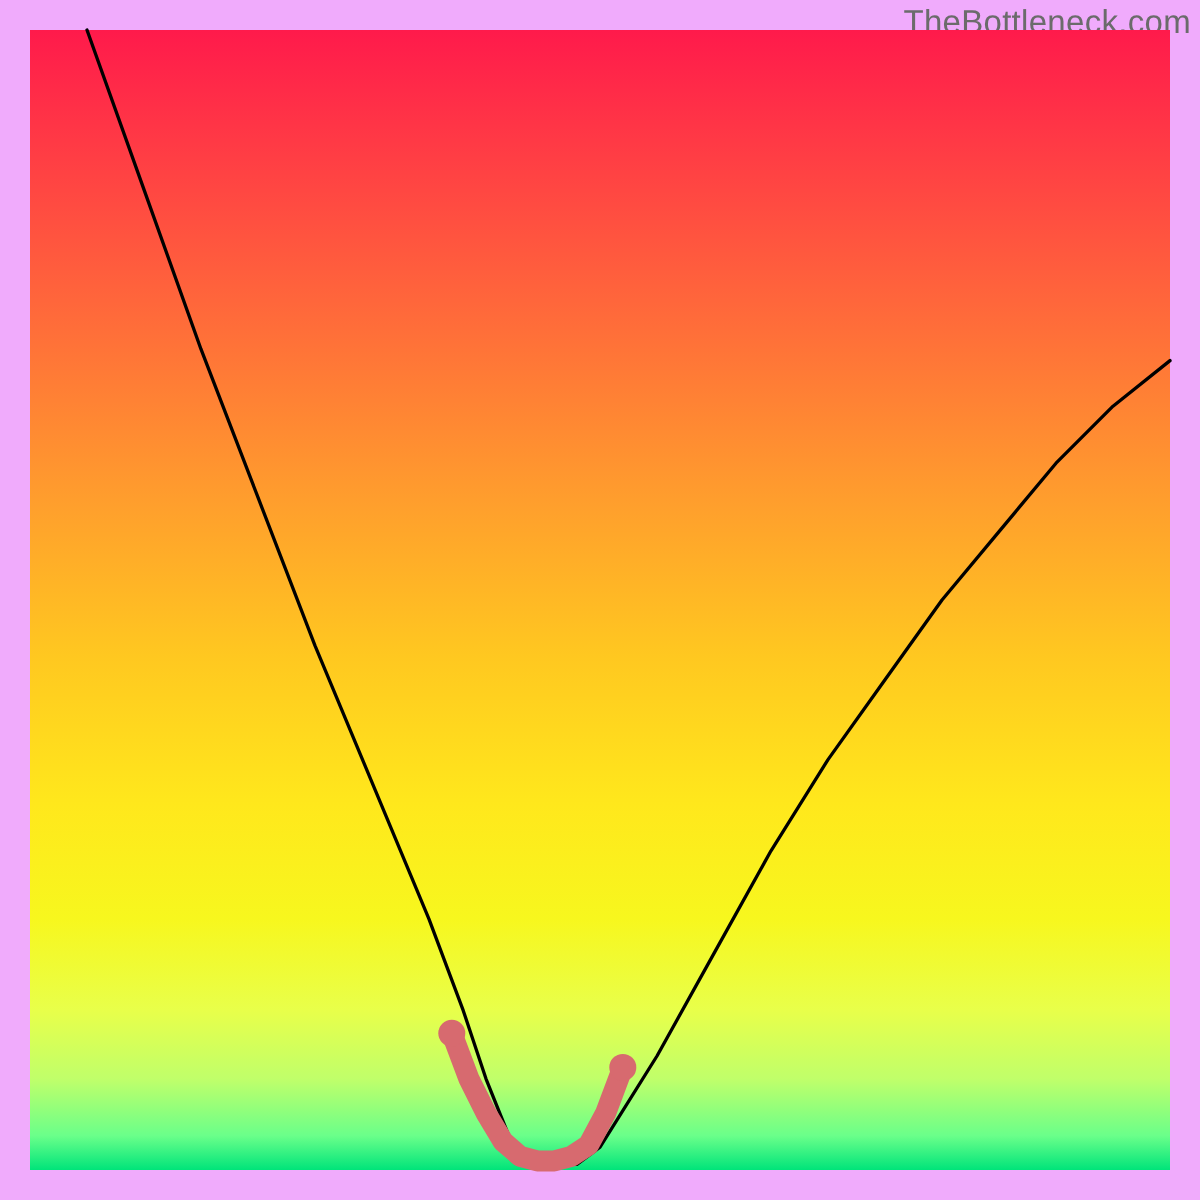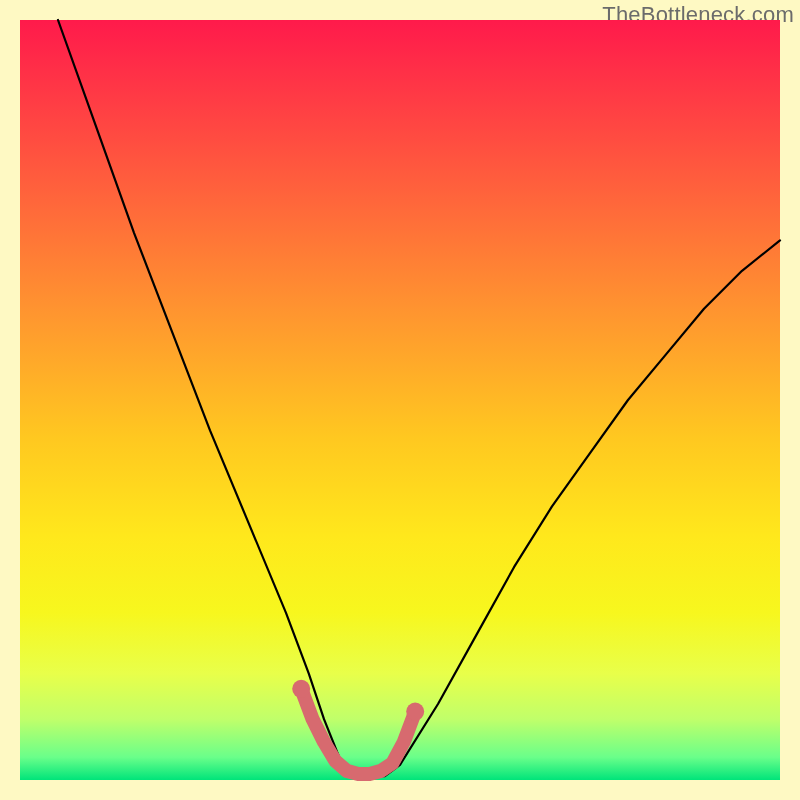--- a/index.html
+++ b/index.html
@@ -8,21 +8,21 @@
     width: 800px;
     height: 800px;
     overflow: hidden;
     font-family: Arial, Helvetica, sans-serif;
     background: #000;
   }
   .frame {
     position: relative;
     width: 800px;
     height: 800px;
-    background: #fef9c3;
+    background: #f0abfc;
   }
   .plot {
     position: absolute;
     left: 20px;
     top: 20px;
     width: 760px;
     height: 760px;
     background: linear-gradient(
       to bottom,
       #ff1a4b 0%,

